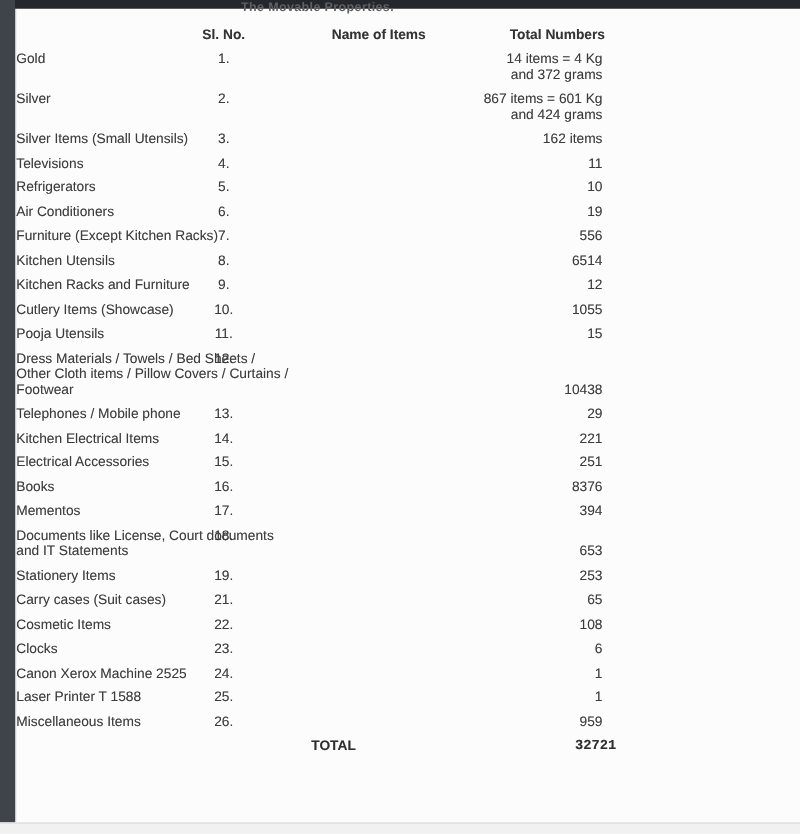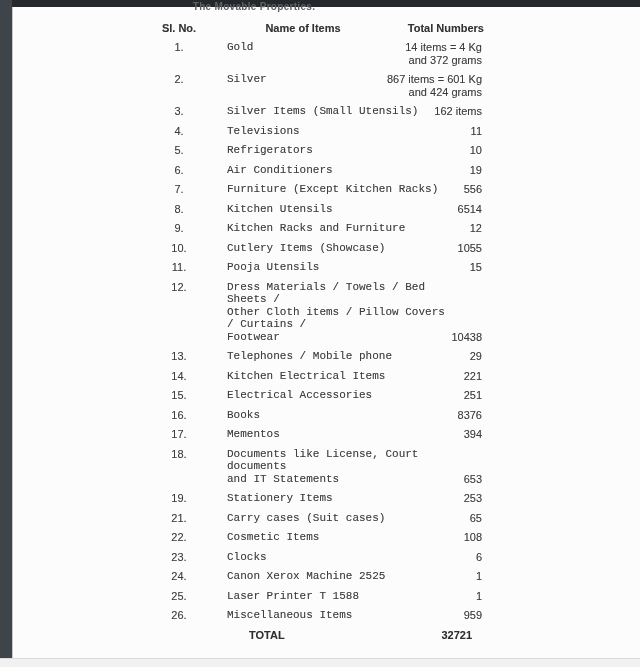--- a/index.html
+++ b/index.html
@@ -50,28 +50,28 @@
     z-index: 1;
   }
   .thead { position: absolute; top: 15px; left: 0; width: 628px; height: 14px; font-weight: bold; color: #333; }
   .h-sl    { position: absolute; left: 128px; width: 76px; text-align: center; }
   .h-name  { position: absolute; left: 202px; width: 176px; text-align: center; }
   .h-total { position: absolute; right: 157px; text-align: right; }
 
   .rows { position: absolute; top: 34px; left: 0; width: 628px; }
   .row { position: relative; margin-bottom: 7px; min-height: 12.5px; }
   .row .sl    { position: absolute; left: 128px; width: 76px; text-align: center; }
-  .row .name  { margin-left: 214px; width: 224px; white-space: pre-line; font-family: Liberation Mono, monospace; }
+  .row .name  { width: 224px; white-space: pre-line; }
   .row .value { position: absolute; right: 159px; top: 0; text-align: right; white-space: pre-line; }
   .row.vbottom .value { top: auto; bottom: 0; }
   .row.vtall { min-height: 25px; }
 
   .total-row { position: relative; margin-top: 4px; min-height: 12.5px; font-weight: bold; color: #2f2f2f; }
   .total-row .label { margin-left: 236px; }
-  .total-row .value { position: absolute; right: 169px; top: 0; text-align: left; }
+  .total-row .value { position: absolute; right: 148px; top: 0; text-align: left; font-family: Liberation Mono, monospace; }
 
   .bottom-strip {
     position: absolute; left: 0; top: 658px;
     width: 640px; height: 9px;
     background: #f1f1f1;
     border-top: 1px solid #dcdcdc;
     box-sizing: border-box;
     z-index: 4;
   }
 </style>

